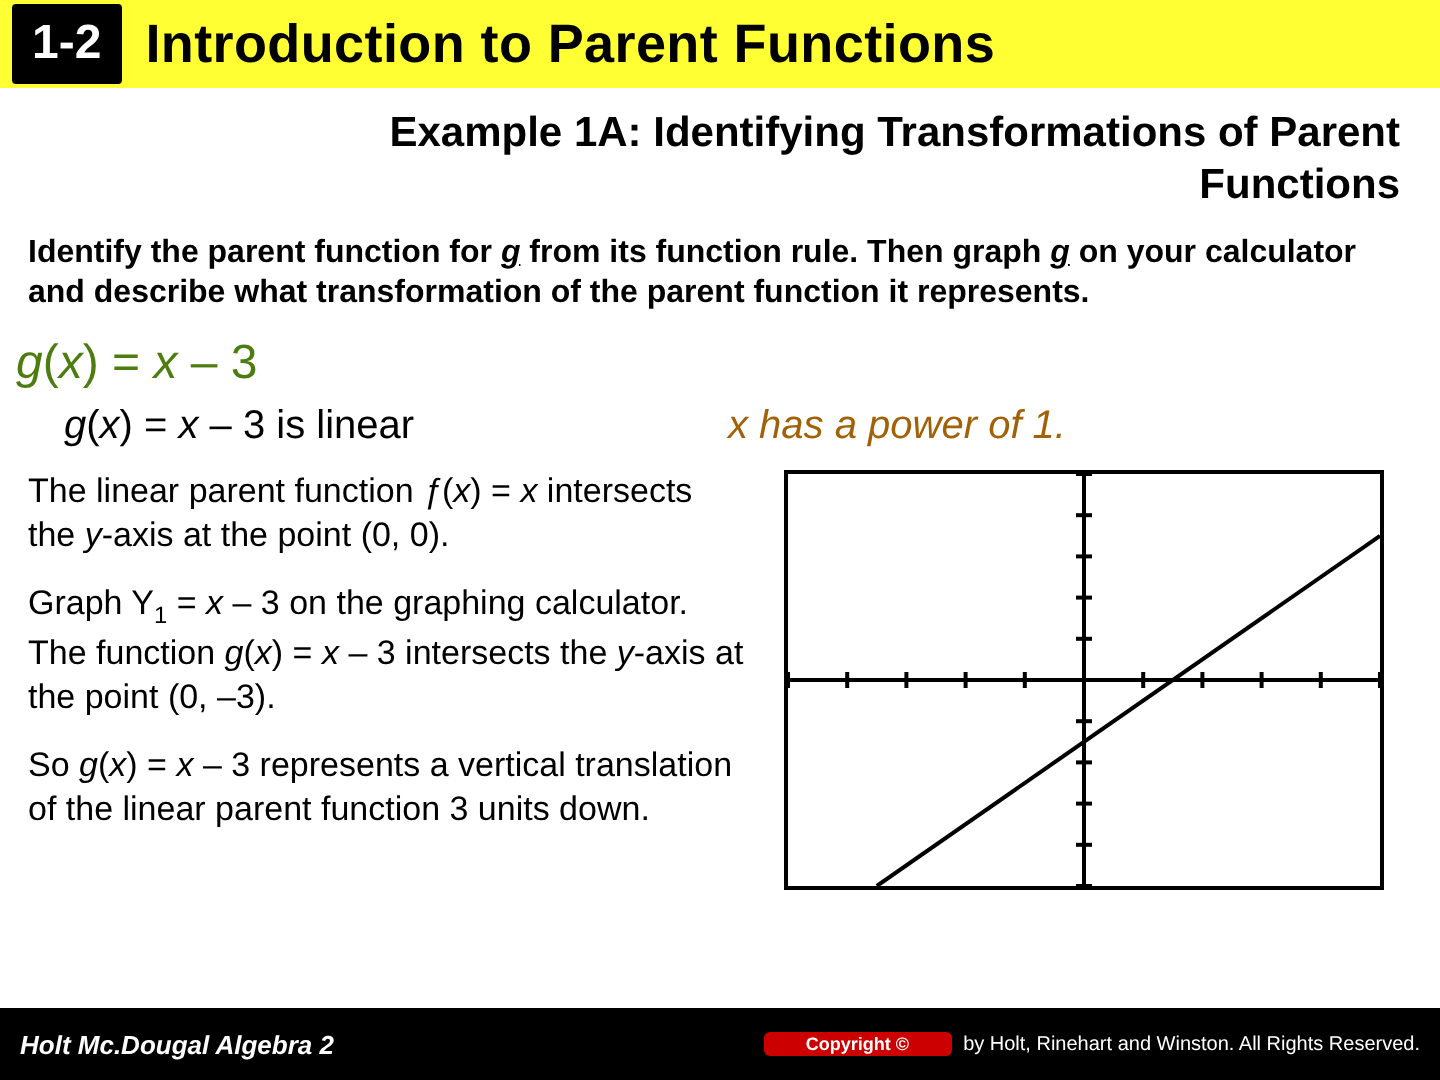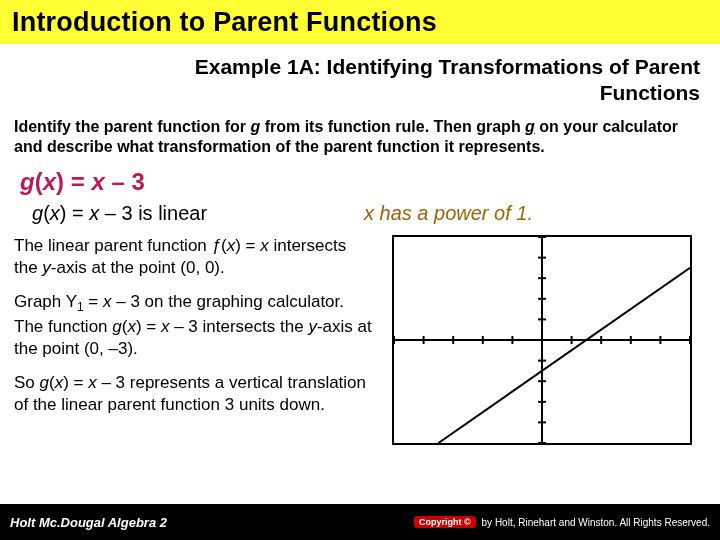--- a/index.html
+++ b/index.html
@@ -45,25 +45,25 @@
   }
   .instructions {
     font-weight: bold;
     font-size: 16px;
     color: #000;
     margin: 10px 14px 0 14px;
     line-height: 1.3;
   }
   .instructions .ital { font-style: italic; text-decoration: underline; }
   .equation-main {
-    font-weight: bold;
+    font-weight: normal;
     font-style: italic;
     font-size: 24px;
-    color: #be185d;
-    margin: 10px 0 0 20px;
+    color: #4d7c0f;
+    margin: 10px 0 0 8px;
   }
   .equation-main .rm { font-style: normal; }
   .two-col {
     display: flex;
     margin: 6px 14px 0 14px;
     gap: 30px;
   }
   .linear-note {
     font-size: 20px;
     color: #000;
@@ -123,29 +123,30 @@
   .footer-right {
     color: #fff;
     font-size: 10px;
     display: flex;
     align-items: center;
     gap: 6px;
   }
   .copy-badge {
     background: #c00;
     border-radius: 3px;
-    padding: 1px 5px;
+    padding: 1px 21px;
     font-size: 9px;
     font-weight: bold;
   }
 </style>
 </head>
 <body>
 
 <div class="header-bar">
+  <span class="lesson-badge">1-2</span>
   <span class="header-title">Introduction to Parent Functions</span>
 </div>
 
 <div class="example-title">
   <span>Example 1A: Identifying Transformations of Parent</span><br>
   <span>Functions</span>
 </div>
 
 <div class="instructions">
   <span>Identify the parent function for </span><span class="ital">g</span><span> from its function rule. Then graph </span><span class="ital">g</span><span> on your calculator and describe what transformation of the parent function it represents.</span>

